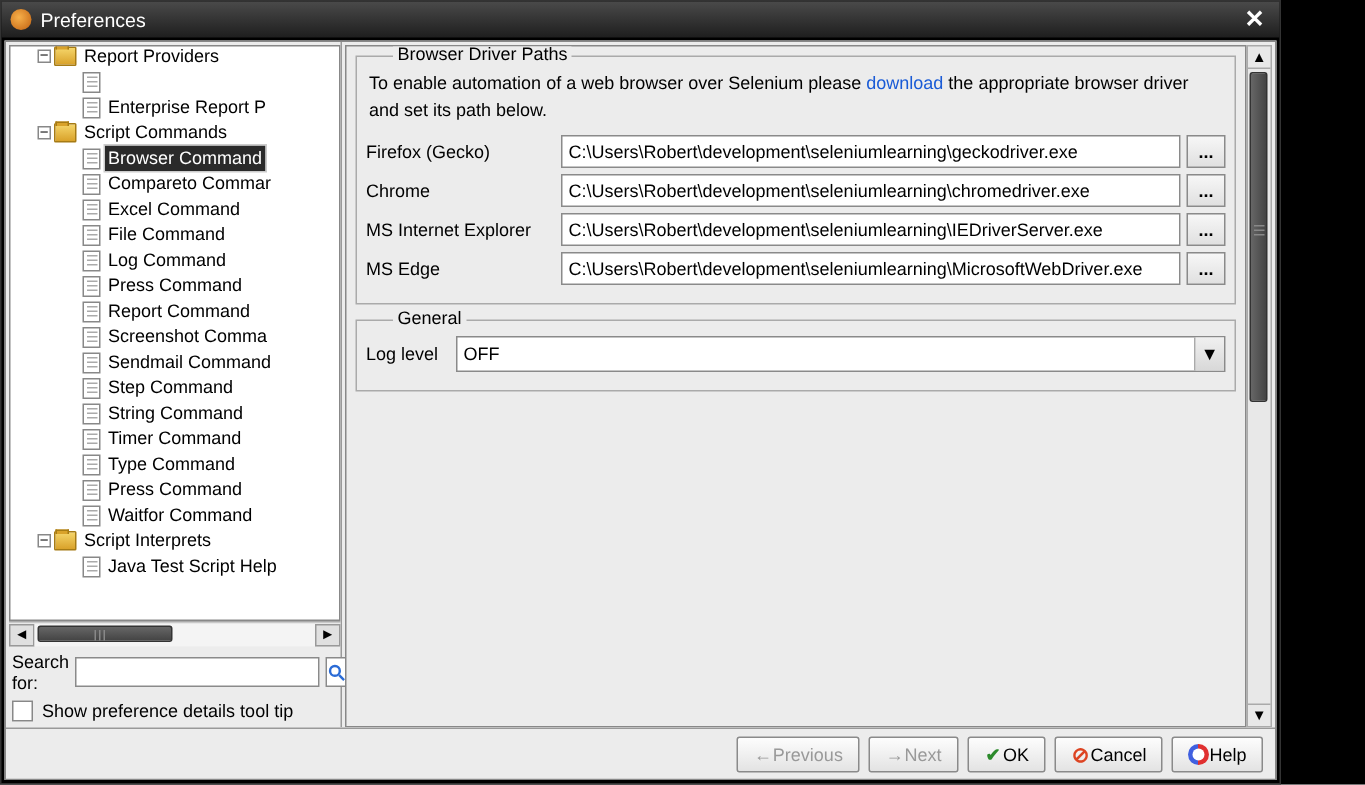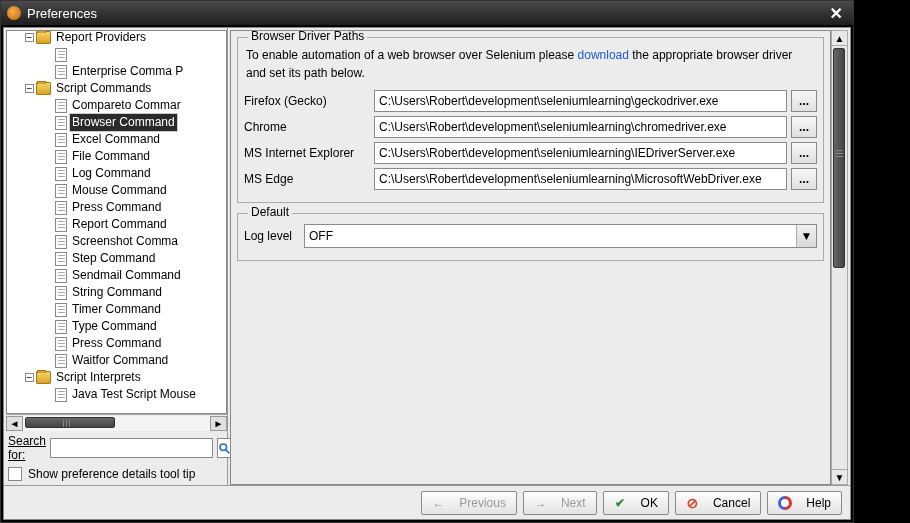--- a/index.html
+++ b/index.html
@@ -173,21 +173,20 @@
     left: 40px; top: 2px;
     width: 1px; height: 7px;
     background: #888;
     box-shadow: 3px 0 0 #888, -3px 0 0 #888;
   }
   .searchbar {
     display: flex;
     align-items: center;
     padding: 3px 4px;
     gap: 4px;
-    text-decoration: underline;
   }
   .searchbar input[type=text] {
     flex: 1;
     height: 20px;
     border: 1px solid #8a8a8a;
     font-size: 12px;
     padding: 1px 3px;
   }
   .searchbtn {
     width: 22px; height: 20px;
@@ -265,21 +264,21 @@
   }
   .fieldset {
     border: 1px solid #aaa;
     margin: 0 6px 10px 2px;
     padding: 6px 6px 8px 6px;
     position: relative;
   }
   .fieldset .legend {
     position: absolute;
     top: -9px;
-    left: 10px;
+    left: 24px;
     background: #ececec;
     padding: 0 3px;
     font-size: 12px;
   }
   .helptext {
     margin: 2px 2px 8px 2px;
     line-height: 1.5;
   }
   .helptext a { color: #1a5bd6; cursor: pointer; }
   .form-row {
@@ -331,21 +330,21 @@
     padding: 0 8px;
     background: #ececec;
   }
   .btn {
     height: 24px;
     padding: 0 10px;
     border: 1px solid #8a8a8a;
     background: linear-gradient(#fdfdfd,#e3e3e3);
     display: inline-flex;
     align-items: center;
-    gap: 14px;
+    gap: 0;
     font-size: 12px;
     cursor: pointer;
     border-radius: 2px;
   }
   .btn.disabled { color: #999; cursor: default; }
   .ic { width: 13px; height: 13px; display:inline-flex; align-items:center; justify-content:center;}
   .ic.arrow-left::before { content:"←"; color:#999; font-weight:bold;}
   .ic.arrow-right::before { content:"→"; color:#999; font-weight:bold;}
   .ic.check::before { content:"✔"; color:#2b8a2b; font-weight:bold;}
   .ic.no::before { content:"⊘"; color:#d42; font-weight:bold; font-size:14px;}
@@ -384,47 +383,47 @@
                 <span class="indent"></span>
                 <span class="indent"></span>
                 <span class="toggle"></span>
                 <span class="icon file"></span>
               </div>
               <div class="tree-row">
                 <span class="indent"></span>
                 <span class="indent"></span>
                 <span class="toggle"></span>
                 <span class="icon file"></span>
-                <span class="tree-label">Enterprise Comma P</span>
+                <span class="tree-label">Enterprise Report P</span>
               </div>
               <div class="tree-row">
                 <span class="indent"></span>
                 <span class="toggle box">−</span>
                 <span class="icon folder"></span>
                 <span class="tree-label">Script Commands</span>
               </div>
               <div class="tree-row">
                 <span class="indent"></span>
                 <span class="indent"></span>
                 <span class="toggle"></span>
                 <span class="icon file"></span>
+                <span class="tree-label selected">Browser Command</span>
+              </div>
+              <div class="tree-row">
+                <span class="indent"></span>
+                <span class="indent"></span>
+                <span class="toggle"></span>
+                <span class="icon file"></span>
                 <span class="tree-label">Compareto Commar</span>
               </div>
               <div class="tree-row">
                 <span class="indent"></span>
                 <span class="indent"></span>
                 <span class="toggle"></span>
                 <span class="icon file"></span>
-                <span class="tree-label selected">Browser Command</span>
-              </div>
-              <div class="tree-row">
-                <span class="indent"></span>
-                <span class="indent"></span>
-                <span class="toggle"></span>
-                <span class="icon file"></span>
                 <span class="tree-label">Excel Command</span>
               </div>
               <div class="tree-row">
                 <span class="indent"></span>
                 <span class="indent"></span>
                 <span class="toggle"></span>
                 <span class="icon file"></span>
                 <span class="tree-label">File Command</span>
               </div>
               <div class="tree-row">
@@ -432,27 +431,20 @@
                 <span class="indent"></span>
                 <span class="toggle"></span>
                 <span class="icon file"></span>
                 <span class="tree-label">Log Command</span>
               </div>
               <div class="tree-row">
                 <span class="indent"></span>
                 <span class="indent"></span>
                 <span class="toggle"></span>
                 <span class="icon file"></span>
-                <span class="tree-label">Mouse Command</span>
-              </div>
-              <div class="tree-row">
-                <span class="indent"></span>
-                <span class="indent"></span>
-                <span class="toggle"></span>
-                <span class="icon file"></span>
                 <span class="tree-label">Press Command</span>
               </div>
               <div class="tree-row">
                 <span class="indent"></span>
                 <span class="indent"></span>
                 <span class="toggle"></span>
                 <span class="icon file"></span>
                 <span class="tree-label">Report Command</span>
               </div>
               <div class="tree-row">
@@ -460,28 +452,28 @@
                 <span class="indent"></span>
                 <span class="toggle"></span>
                 <span class="icon file"></span>
                 <span class="tree-label">Screenshot Comma</span>
               </div>
               <div class="tree-row">
                 <span class="indent"></span>
                 <span class="indent"></span>
                 <span class="toggle"></span>
                 <span class="icon file"></span>
+                <span class="tree-label">Sendmail Command</span>
+              </div>
+              <div class="tree-row">
+                <span class="indent"></span>
+                <span class="indent"></span>
+                <span class="toggle"></span>
+                <span class="icon file"></span>
                 <span class="tree-label">Step Command</span>
-              </div>
-              <div class="tree-row">
-                <span class="indent"></span>
-                <span class="indent"></span>
-                <span class="toggle"></span>
-                <span class="icon file"></span>
-                <span class="tree-label">Sendmail Command</span>
               </div>
               <div class="tree-row">
                 <span class="indent"></span>
                 <span class="indent"></span>
                 <span class="toggle"></span>
                 <span class="icon file"></span>
                 <span class="tree-label">String Command</span>
               </div>
               <div class="tree-row">
                 <span class="indent"></span>
@@ -515,21 +507,21 @@
                 <span class="indent"></span>
                 <span class="toggle box">−</span>
                 <span class="icon folder"></span>
                 <span class="tree-label">Script Interprets</span>
               </div>
               <div class="tree-row">
                 <span class="indent"></span>
                 <span class="indent"></span>
                 <span class="toggle"></span>
                 <span class="icon file"></span>
-                <span class="tree-label">Java Test Script Mouse</span>
+                <span class="tree-label">Java Test Script Help</span>
               </div>
             </div>
         </div>
         <div class="hscroll">
           <div class="arrow">◄</div>
           <div class="track">
             <div class="thumb"></div>
           </div>
           <div class="arrow">►</div>
         </div>
@@ -575,21 +567,21 @@
                 </div>
                 <div class="form-row">
                   <div class="lbl">MS Edge</div>
                   <input type="text" value="C:\Users\Robert\development\seleniumlearning\MicrosoftWebDriver.exe" style="">
                   <div class="browse">...</div>
                 </div>
               </div>
           </div>
 
           <div class="fieldset">
-            <div class="legend">Default</div>
+            <div class="legend">General</div>
             <div class="form-row">
               <div class="lbl" style="width:56px">Log level</div>
               <div class="select">
                 <div class="val">OFF</div>
                 <div class="dd">▼</div>
               </div>
             </div>
           </div>
 
         </div>

